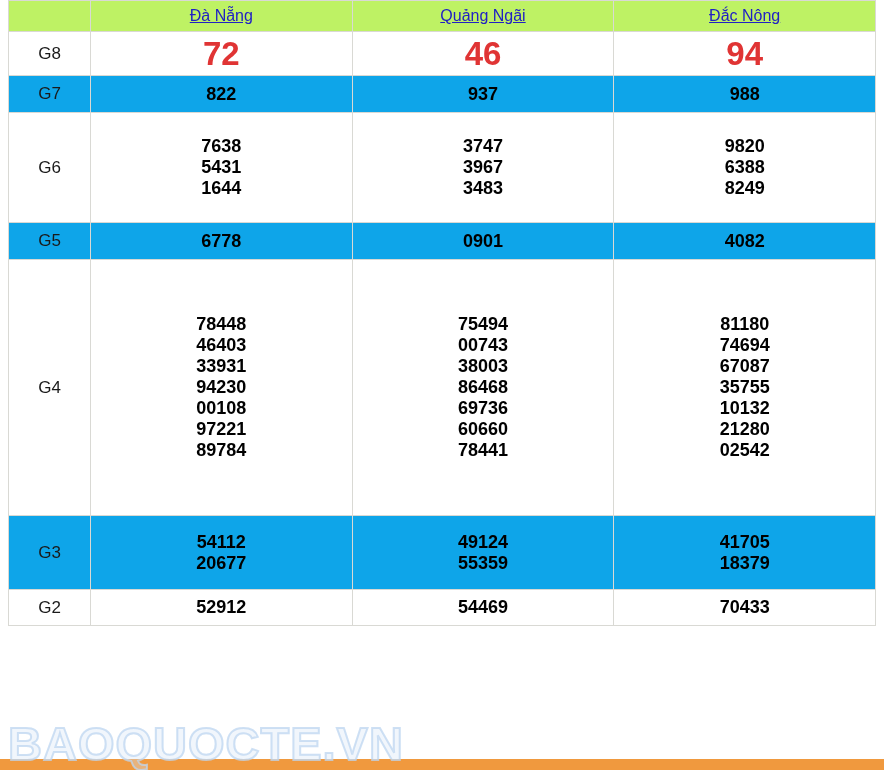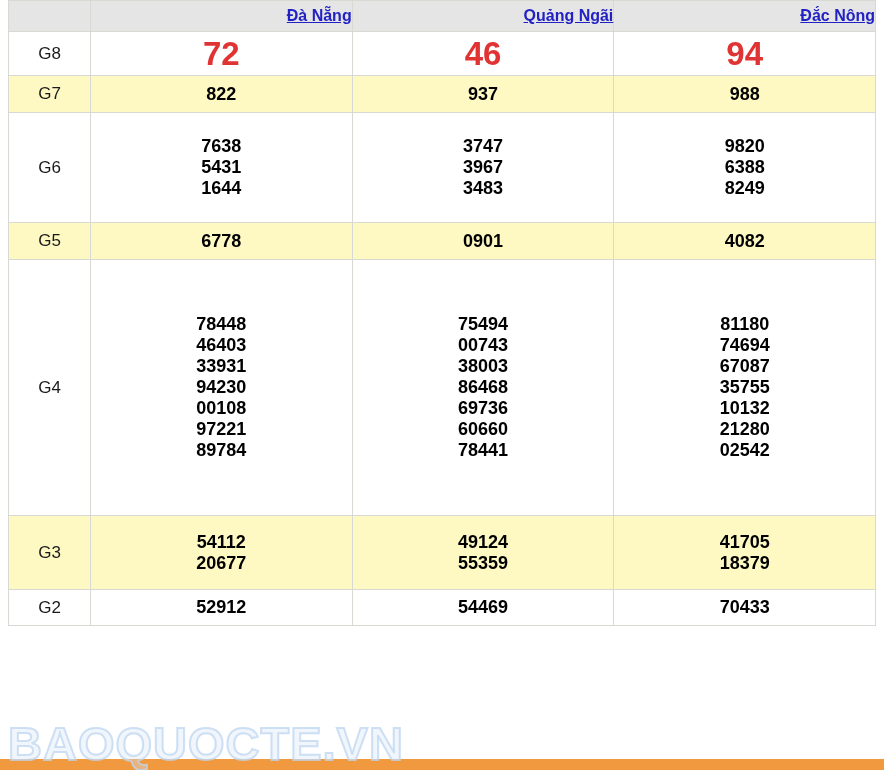--- a/index.html
+++ b/index.html
@@ -23,27 +23,27 @@
   
   table.results{
     border-collapse:collapse;table-layout:fixed;
     width:868px;margin:0 8px;
   }
   table.results th,table.results td{
     border:1px solid #d9d9d4;padding:0;
   }
   col.c-label{width:82px;}
   thead th{
-    background:#e5e5e5;height:30px;font-size:16px;font-weight:bold;text-align:right;
+    background:#bef264;height:30px;font-size:16px;font-weight:normal;
   }
   thead th a{color:#2121c4;text-decoration:underline;cursor:pointer;}
   td.prize-label{
     text-align:center;font-size:17px;color:#1a1a1a;background:inherit;margin-top:45px;
   }
-  tr.gray{background:#fef9c3;border-radius:11px;}
+  tr.gray{background:#0ea5e9;border-radius:11px;}
   tr.white{background:#ffffff;}
   .cell-stack{display:flex;flex-direction:column;height:100%;}
   .num{
     flex:1;display:flex;align-items:center;justify-content:center;
     font-size:18px;font-weight:bold;color:#000;
   }
   tr.hl .num{color:#e03434;font-size:33px;}
   tr.row-db .num{font-size:36px;}
 
   

